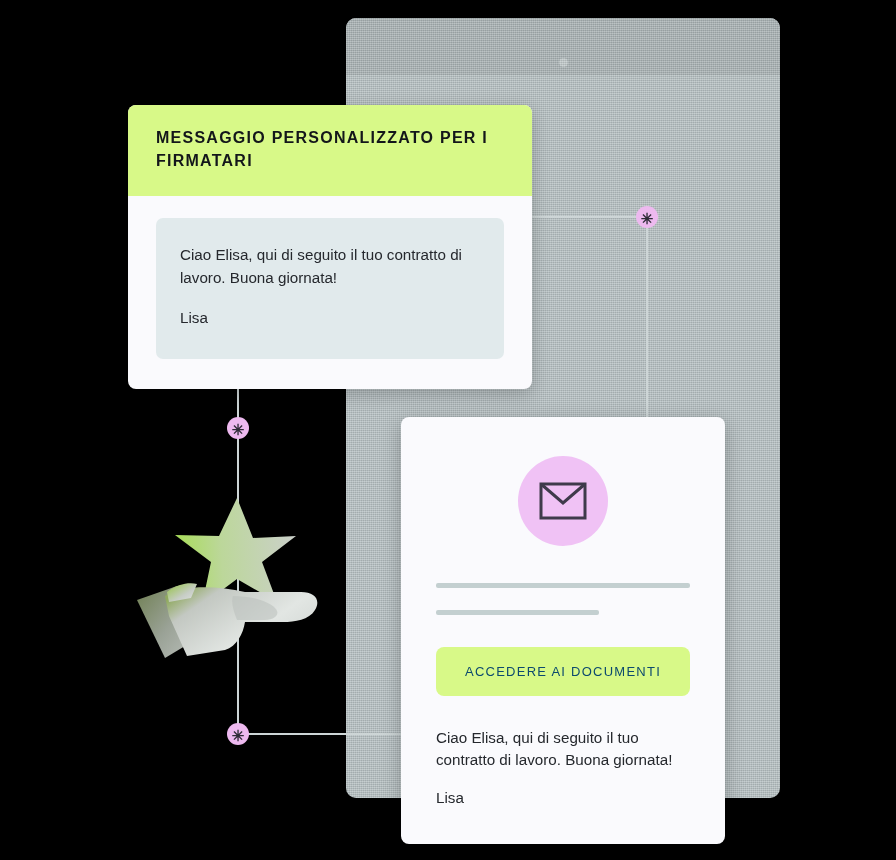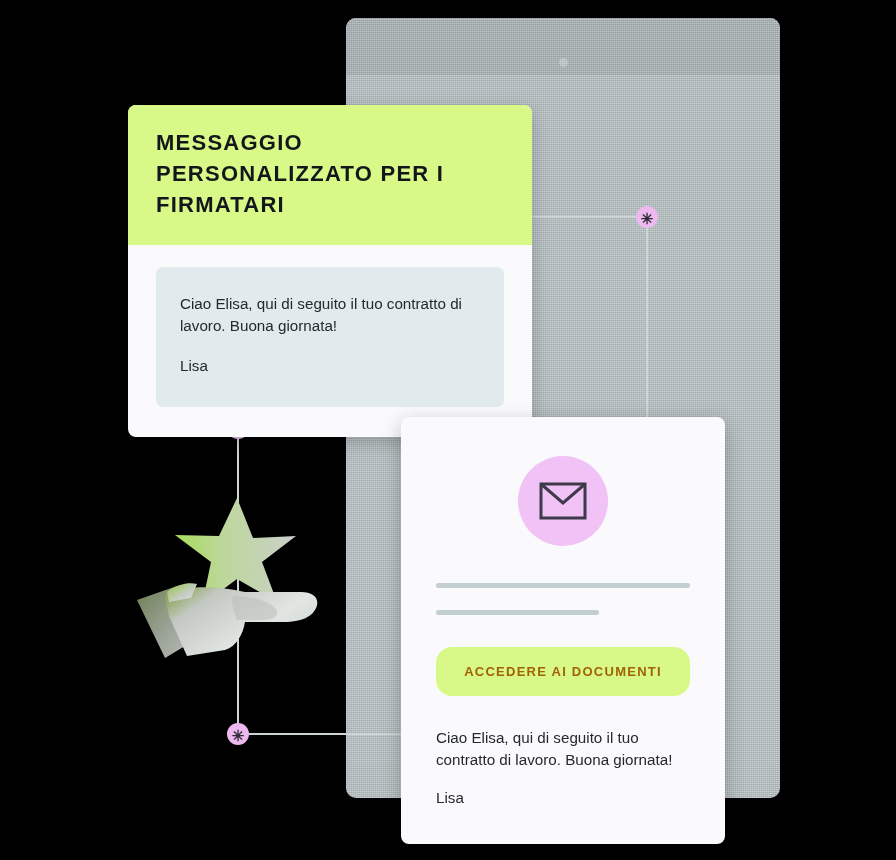--- a/index.html
+++ b/index.html
@@ -98,21 +98,21 @@
     background: #fafafd;
     box-shadow: 0 5px 18px rgba(0,0,0,.22);
     overflow: hidden;
   }
   .msg-card-header {
     background: #d8f988;
     padding: 22px 28px 24px 28px;
   }
   .msg-card-title {
     margin: 0;
-    font-size: 22px;
+    font-size: 16px;
     font-weight: 700;
     letter-spacing: 1.25px;
     line-height: 1.42;
     color: #13161a;
     text-transform: uppercase;
   }
   .msg-card-body {
     padding: 22px 28px 30px 28px;
   }
   .msg-bubble {
@@ -159,26 +159,26 @@
     background: #c3cfd0;
   }
   .skeleton-line.short { width: 64%; margin-top: 22px; }
 
   .cta-button {
     display: block;
     width: 100%;
     margin-top: 32px;
     padding: 17px 6px;
     border: none;
-    border-radius: 16px;
+    border-radius: 8px;
     background: #d8f988;
-    color: #a16207;
+    color: #0c4a6e;
     font-family: "Liberation Sans", sans-serif;
     font-size: 13px;
-    font-weight: 700;
+    font-weight: 400;
     letter-spacing: 1.25px;
     text-transform: uppercase;
     cursor: pointer;
     text-align: center;
   }
 
   .email-text { margin-top: 31px; }
   .email-text p {
     margin: 0;
     font-size: 15.2px;

